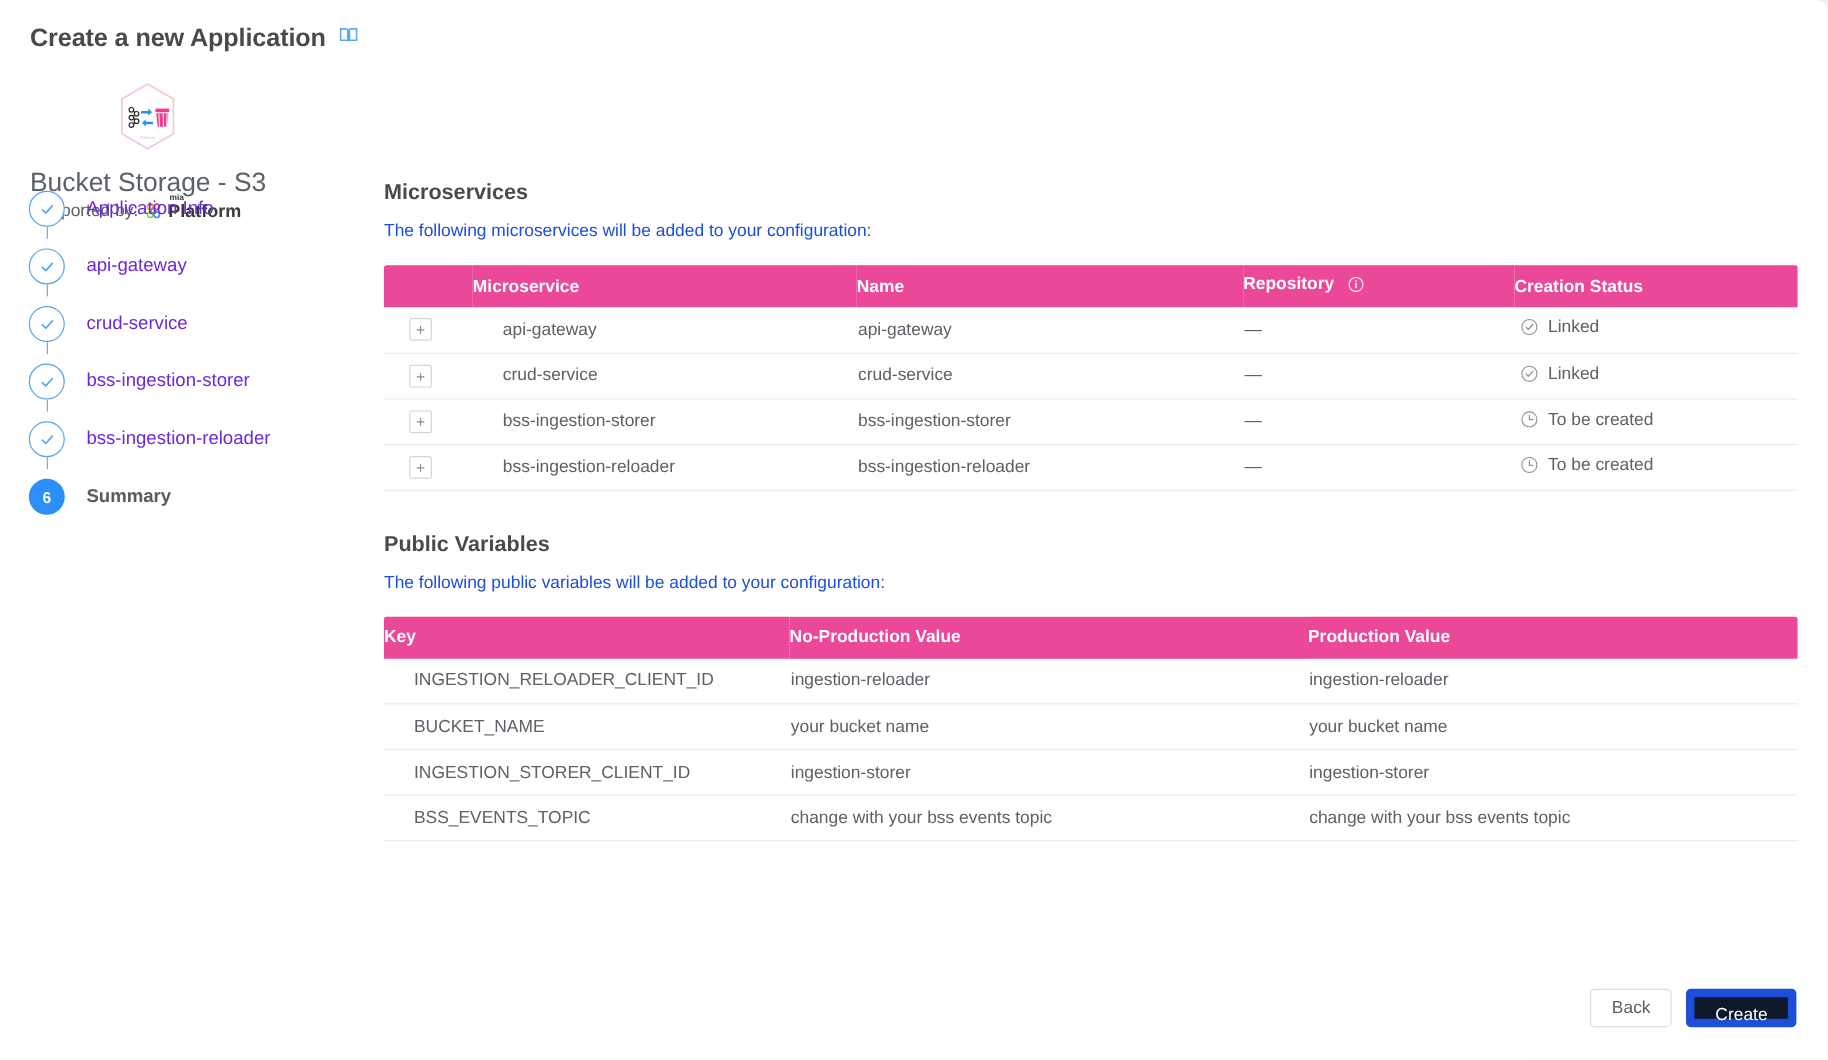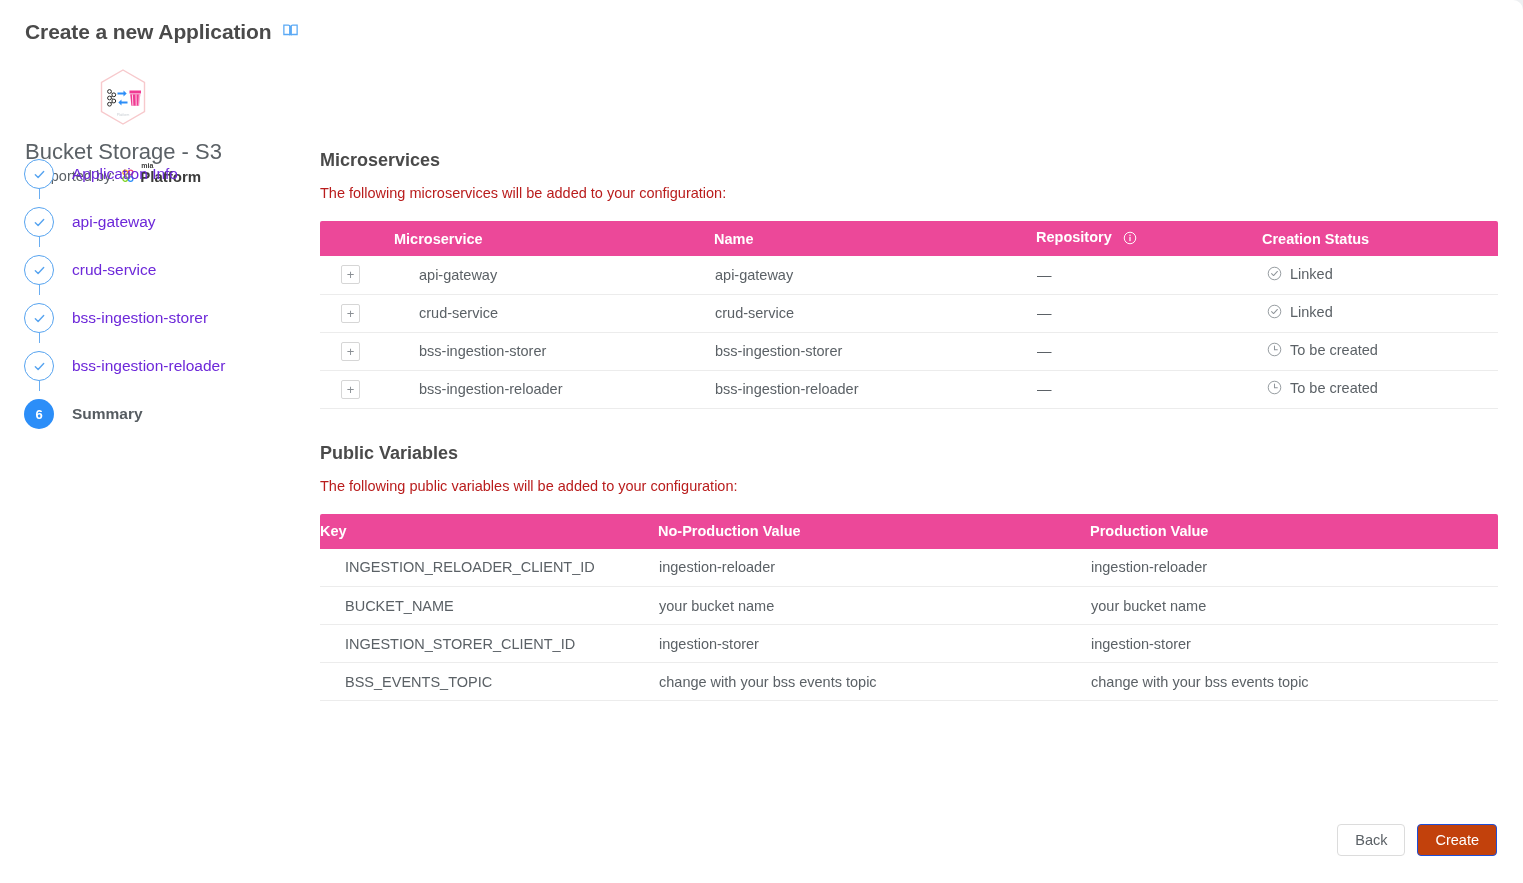--- a/index.html
+++ b/index.html
@@ -106,21 +106,21 @@
     z-index: 1;
   }
 
   
   .main { position: absolute; left: 320px; top: 150px; width: 1178px; }
   .section-title {
     font-size: 18px; font-weight: bold; color: #4a4a4a;
     margin: 0 0 14px 0;
   }
   .section-desc {
-    font-size: 14.5px; color: #b91c1c; margin: 0 0 20px 0;
+    font-size: 14.5px; color: #1d4ed8; margin: 0 0 20px 0;
   }
   .section + .section { margin-top: 34px; }
 
   table.data-table {
     width: 1178px;
     border-collapse: collapse;
     table-layout: fixed;
     font-size: 14.5px;
   }
   table.data-table thead th {
@@ -196,22 +196,22 @@
     height: 32px;
     padding: 0 17px;
     line-height: 30px;
   }
   .btn-back {
     background: #ffffff;
     border: 1px solid #dcdcdc;
     color: #5b6166;
   }
   .btn-create {
-    background: #c2410c;
-    border: 1px solid #1d4ed8;
+    background: #0f172a;
+    border: 7px solid #1d4ed8;
     color: #ffffff;
   }
 </style>
 </head>
 <body>
 
 <div class="page-card">
 
   <div class="page-title-row">
     <span class="page-title">Create a new Application</span>

